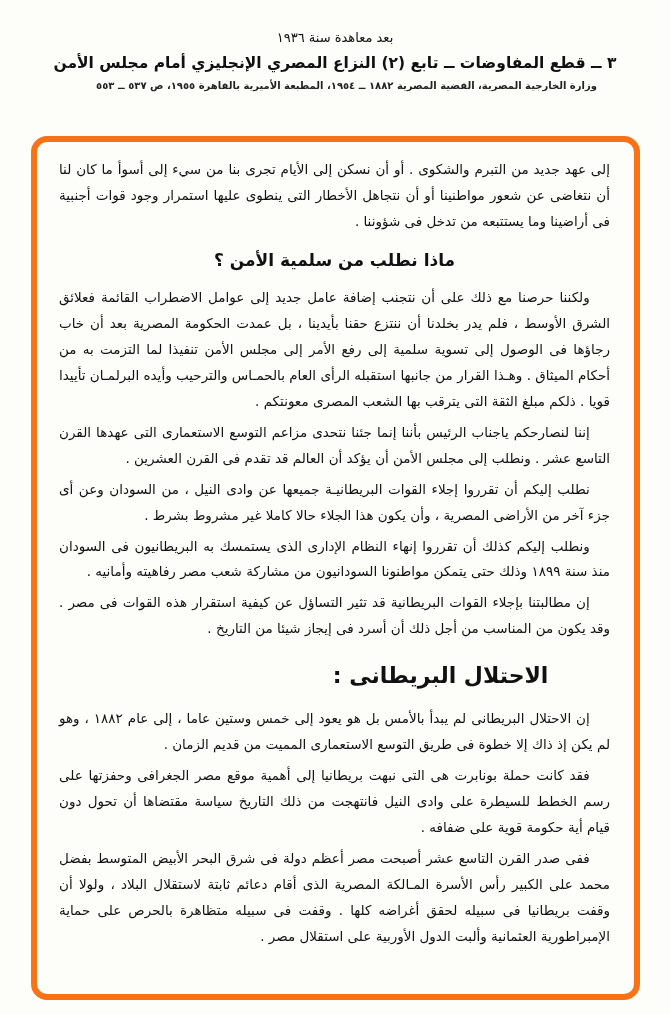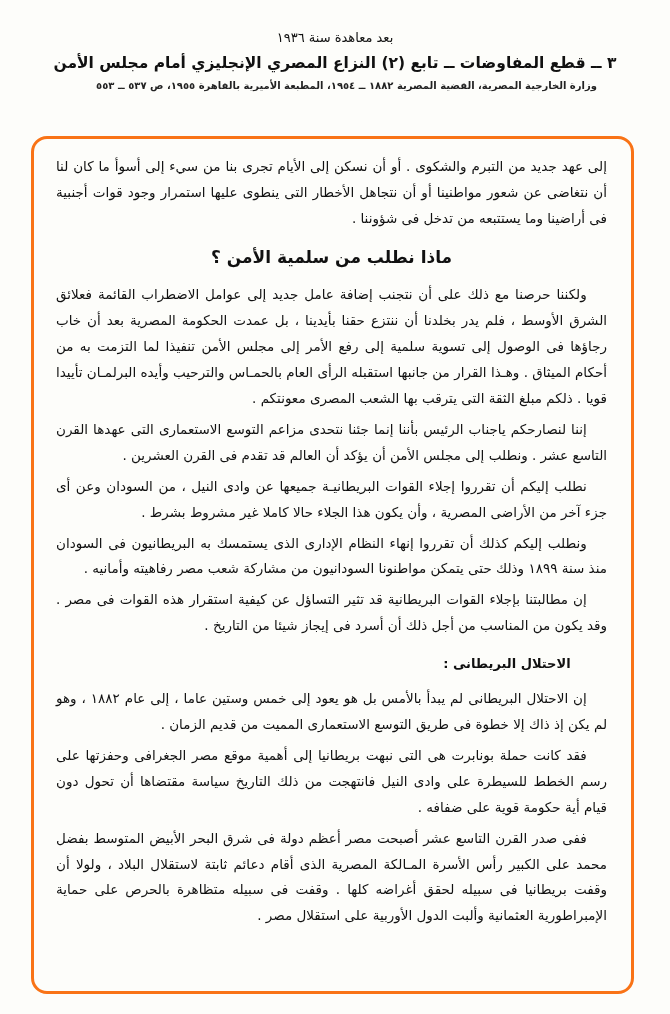--- a/index.html
+++ b/index.html
@@ -41,21 +41,21 @@
     color: #222;
     padding-left: 23px;
   }
   
   .green-frame {
     position: absolute;
     top: 136px;
     left: 31px;
     width: 597px;   
     height: 852px;
-    border: 3px solid #f97316;
+    border: 6px solid #f97316;
     border-radius: 16px;
     background: #fdfdfa;
     box-sizing: content-box;
     overflow: hidden;
   }
   .frame-content {
     direction: rtl;
     padding: 15px 24px 8px 22px;
     font-size: 13.5px;
     line-height: 1.92;
@@ -68,21 +68,21 @@
   .frame-content p.indent {
     text-indent: 1.5em;
   }
   .sec-heading-center {
     font-size: 17px;
     font-weight: bold;
     text-align: center;
     margin: 9px 0 9px 0;
   }
   .sec-heading-right {
-    font-size: 13px;
+    font-size: 22px;
     font-weight: bold;
     text-align: right;
     margin: 13px 2.8em 9px 0;
   }
 </style>
 </head>
 <body>
 
 <div class="doc-header">
   <div class="hdr-line1">بعد معاهدة سنة ١٩٣٦</div>

